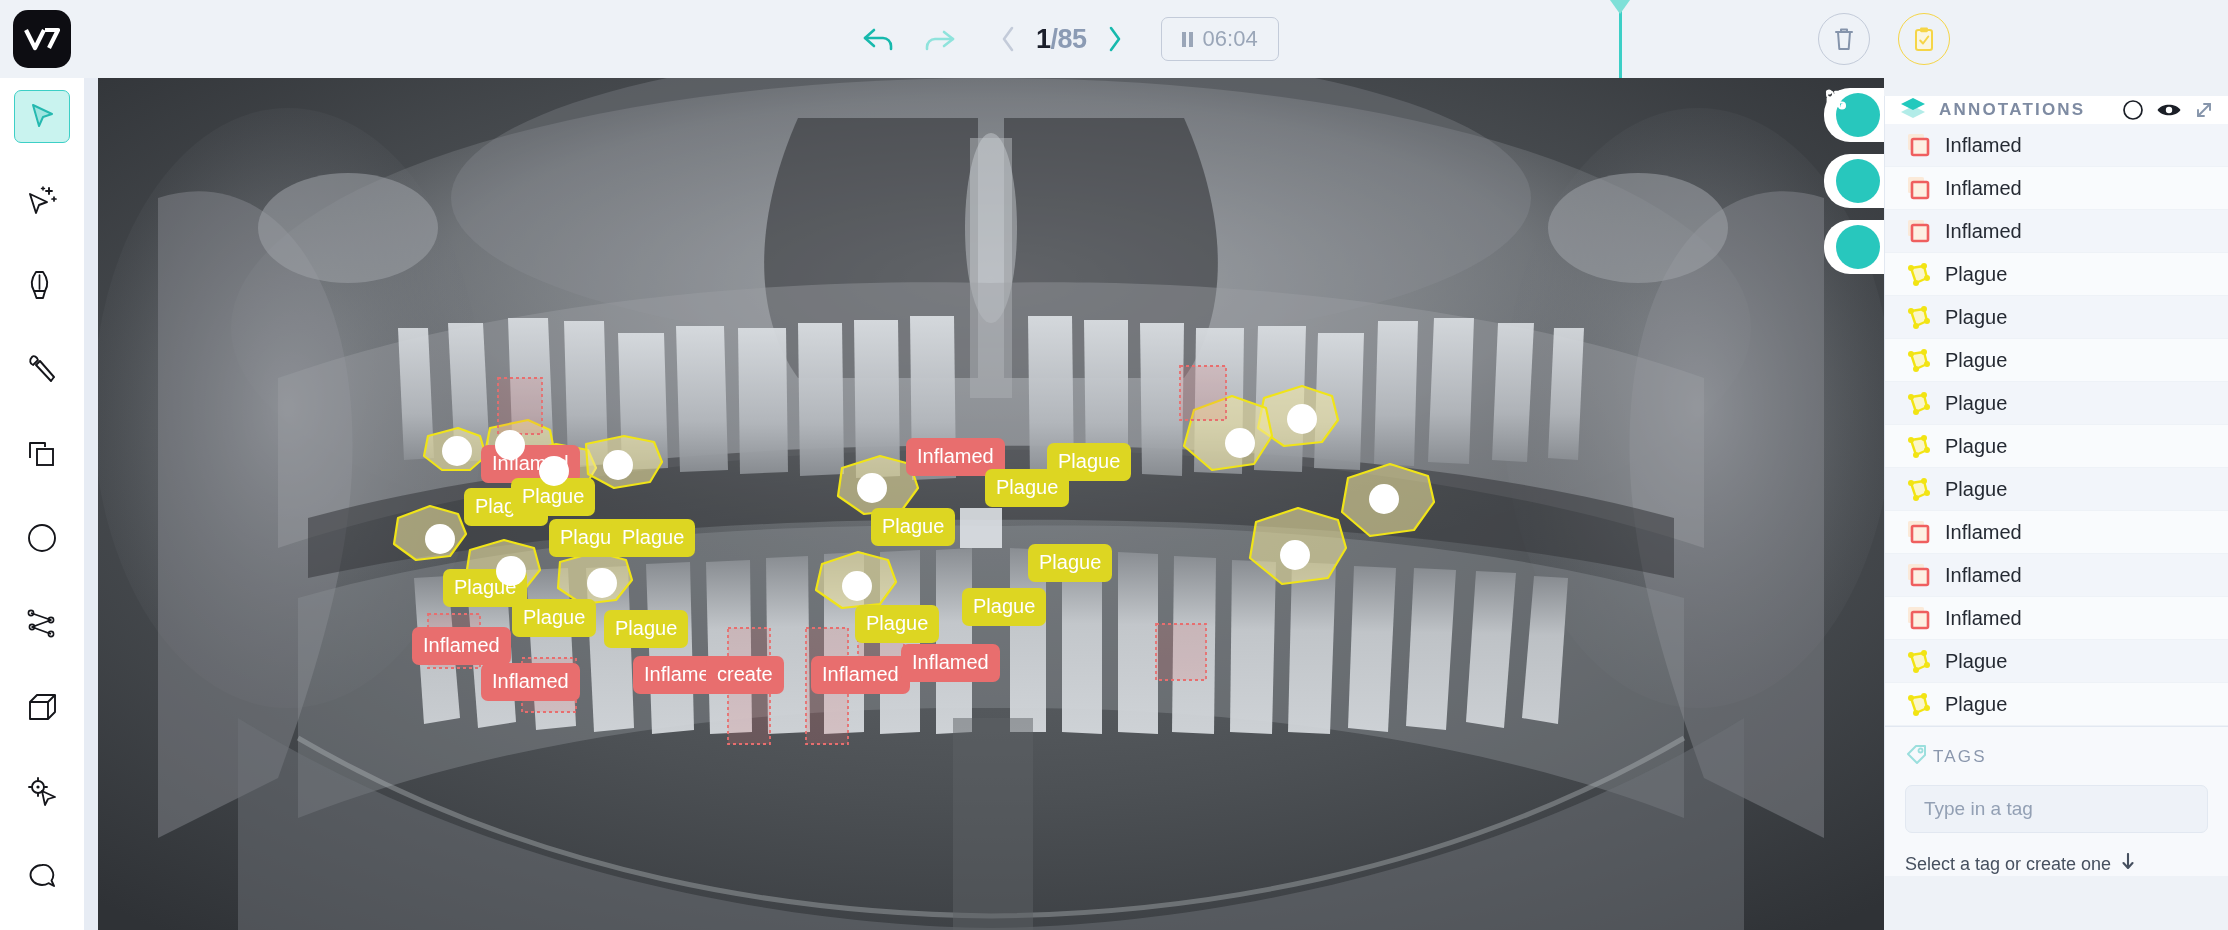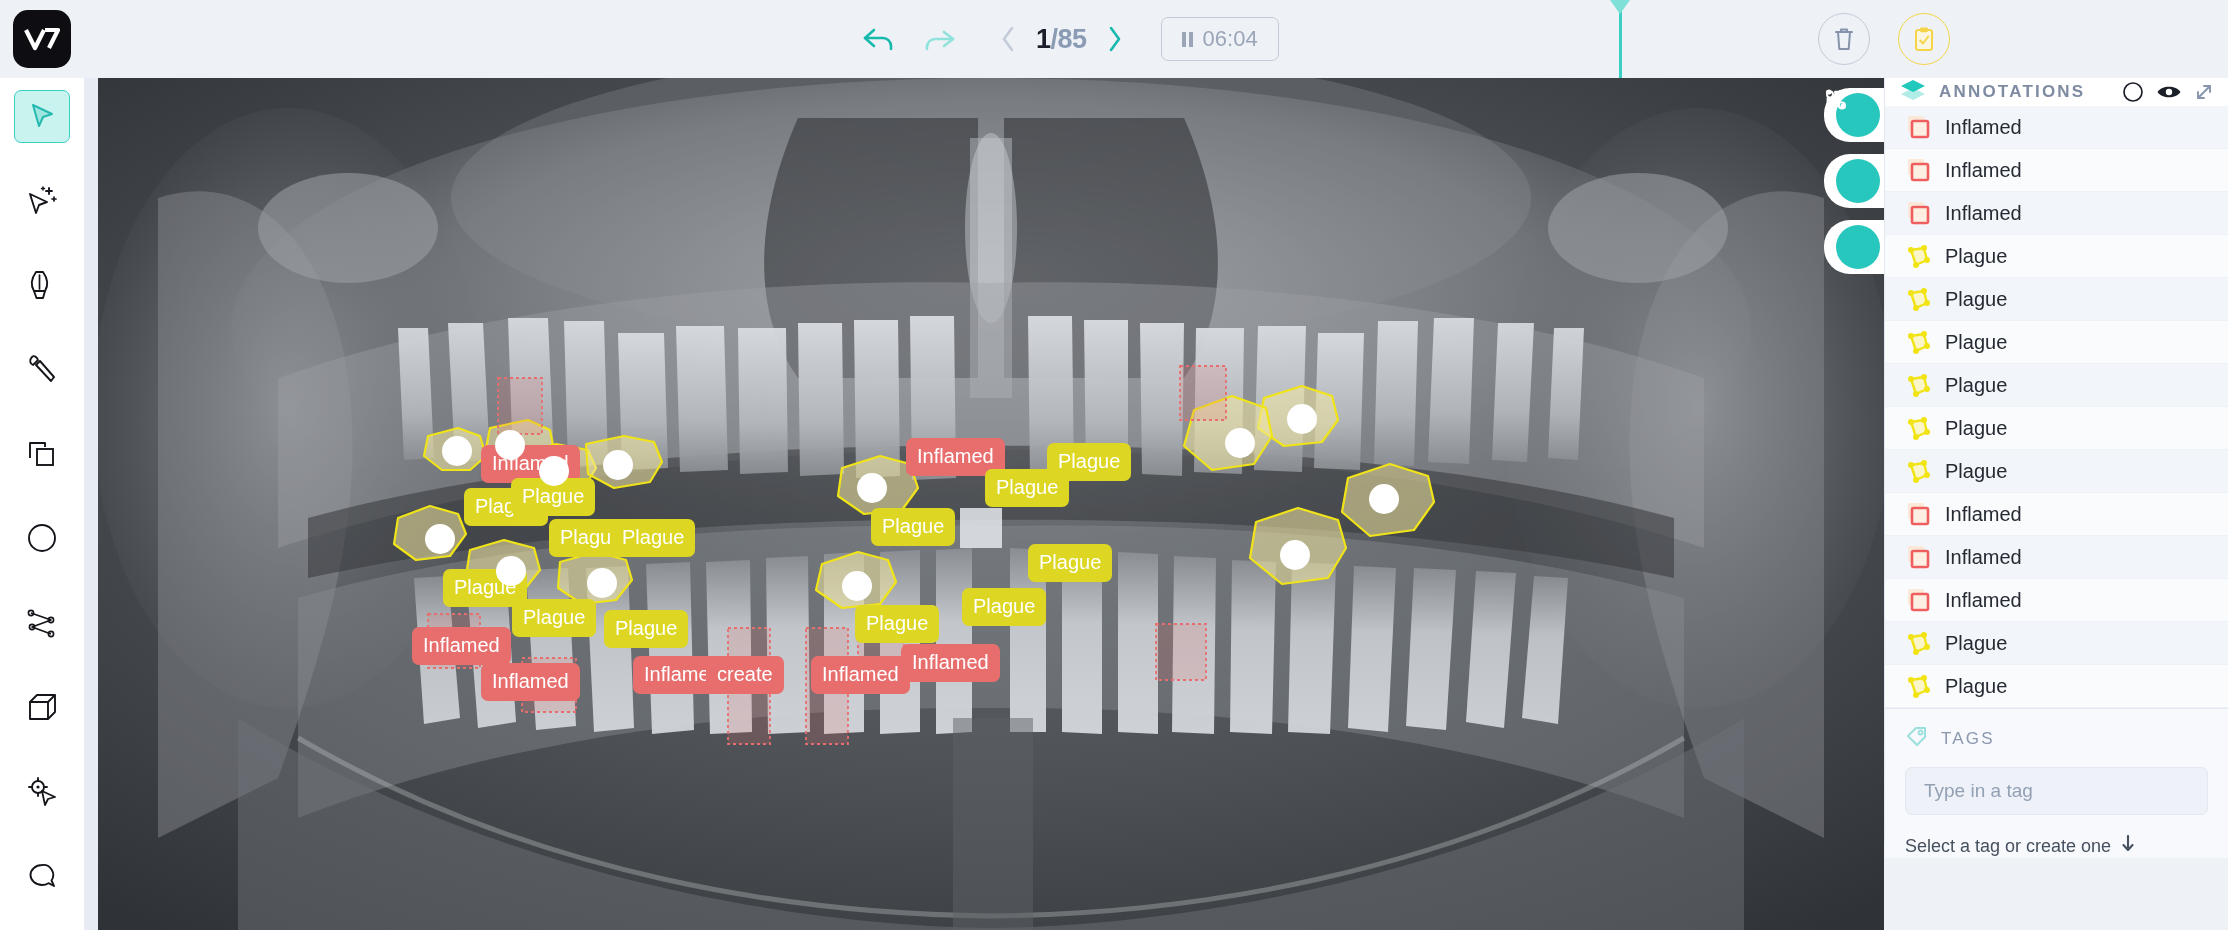--- a/index.html
+++ b/index.html
@@ -146,21 +146,21 @@
   }
   .pill.plague  { background: #ddd622; }
   .pill.inflamed{ background: #e86e6e; }
   .dot {
     position: absolute; width: 30px; height: 30px; border-radius: 50%;
     background: #fff; z-index: 9;
   }
 
   
   .panel {
-    position: absolute; left: 1884px; top: 78px;
+    position: absolute; left: 1884px; top: 96px;
     width: 344px; height: 764px;
     background: #f7f9fc; border-left: 1px solid #e2e8f1;
     display: flex; flex-direction: column;
   }
   .panel-head {
     height: 52px; display: flex; align-items: center;
     padding: 0 14px; gap: 12px; background: #fff;
   }
   .panel-title {
     font-size: 17px; letter-spacing: 2.2px; color: #7e8ba2; font-weight: bold;
@@ -176,21 +176,21 @@
   }
   .ann-row:nth-child(odd)  { background: #f2f5fa; }
   .ann-row:nth-child(even) { background: #f9fbfd; }
   .ann-label { font-size: 20px; color: #252a33; }
   .ann-ico { width: 26px; height: 26px; position: relative; flex: none; }
 
   .tags {
     border-top: 1px solid #e2e8f1; padding: 16px 20px 0;
     background: #f7f9fc; flex: 1;
   }
-  .tags-head { display: flex; align-items: center; gap: 12px; margin-bottom: 14px; }
+  .tags-head { display: flex; align-items: center; gap: 4px; margin-bottom: 14px; }
   .tags-title { font-size: 17px; letter-spacing: 2.2px; color: #8a97ad; }
   .tag-input {
     width: 100%; height: 48px; border-radius: 7px;
     background: #eef2f8; border: 1px solid #e2e8f1;
     padding: 0 18px; font-size: 19px; color: #5e6b80;
     font-family: "Liberation Sans", sans-serif; outline: none;
   }
   .tag-input::placeholder { color: #93a0b4; }
   .tag-hint {
     margin-top: 20px; font-size: 18px; color: #46505f; font-weight: normal;

